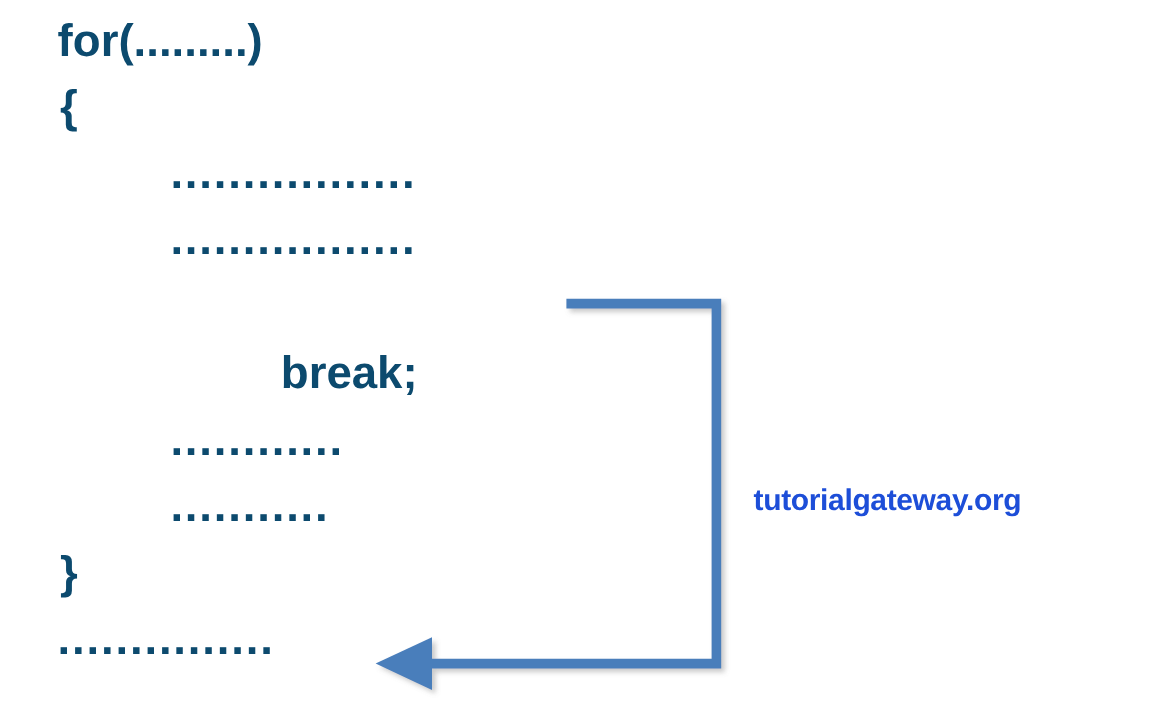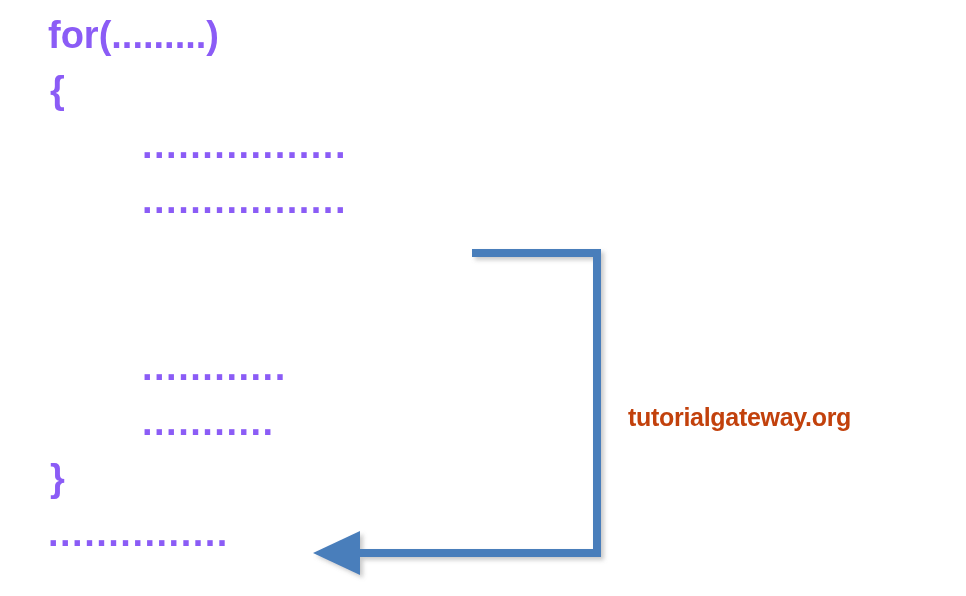--- a/index.html
+++ b/index.html
@@ -21,21 +21,21 @@
   
   .code-block {
     position: absolute;
     left: 0;
     top: 0;
     width: 520px;
     height: 596px;
   }
   .code-line {
     position: absolute;
-    color: #8b5cf6;
+    color: #0c4a6e;
     font-family: "Liberation Sans", sans-serif;
     font-weight: bold;
     font-size: 38px;
     line-height: 1;
     white-space: pre;
     letter-spacing: 0px;
   }
   .code-line.dots {
     font-size: 38px;
     letter-spacing: 1.5px;
@@ -60,21 +60,21 @@
     width: 340px;
     height: 350px;
     pointer-events: none;
   }
 
   
   .watermark {
     position: absolute;
     left: 628px;
     top: 403px;
-    color: #c2410c;
+    color: #1d4ed8;
     font-family: "Liberation Sans", sans-serif;
     font-weight: bold;
     font-size: 25px;
     letter-spacing: -0.3px;
     white-space: nowrap;
   }
 </style>
 </head>
 <body>
 
@@ -83,20 +83,21 @@
   <div class="code-block">
     <div class="code-line ln-for">for(.........)</div>
 
     <div class="code-line ln-open">{</div>
 
     <div class="code-line dots ln-d1">.................</div>
 
     <div class="code-line dots ln-d2">.................</div>
 
 
+    <div class="code-line ln-break">break;</div>
 
     <div class="code-line dots ln-d3">............</div>
 
     <div class="code-line dots ln-d4">...........</div>
 
     <div class="code-line ln-close">}</div>
 
     <div class="code-line dots ln-d5">...............</div>
   </div>
 

